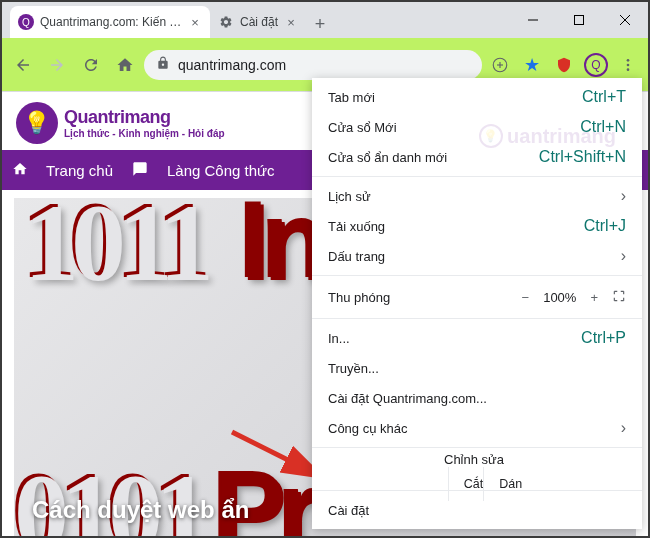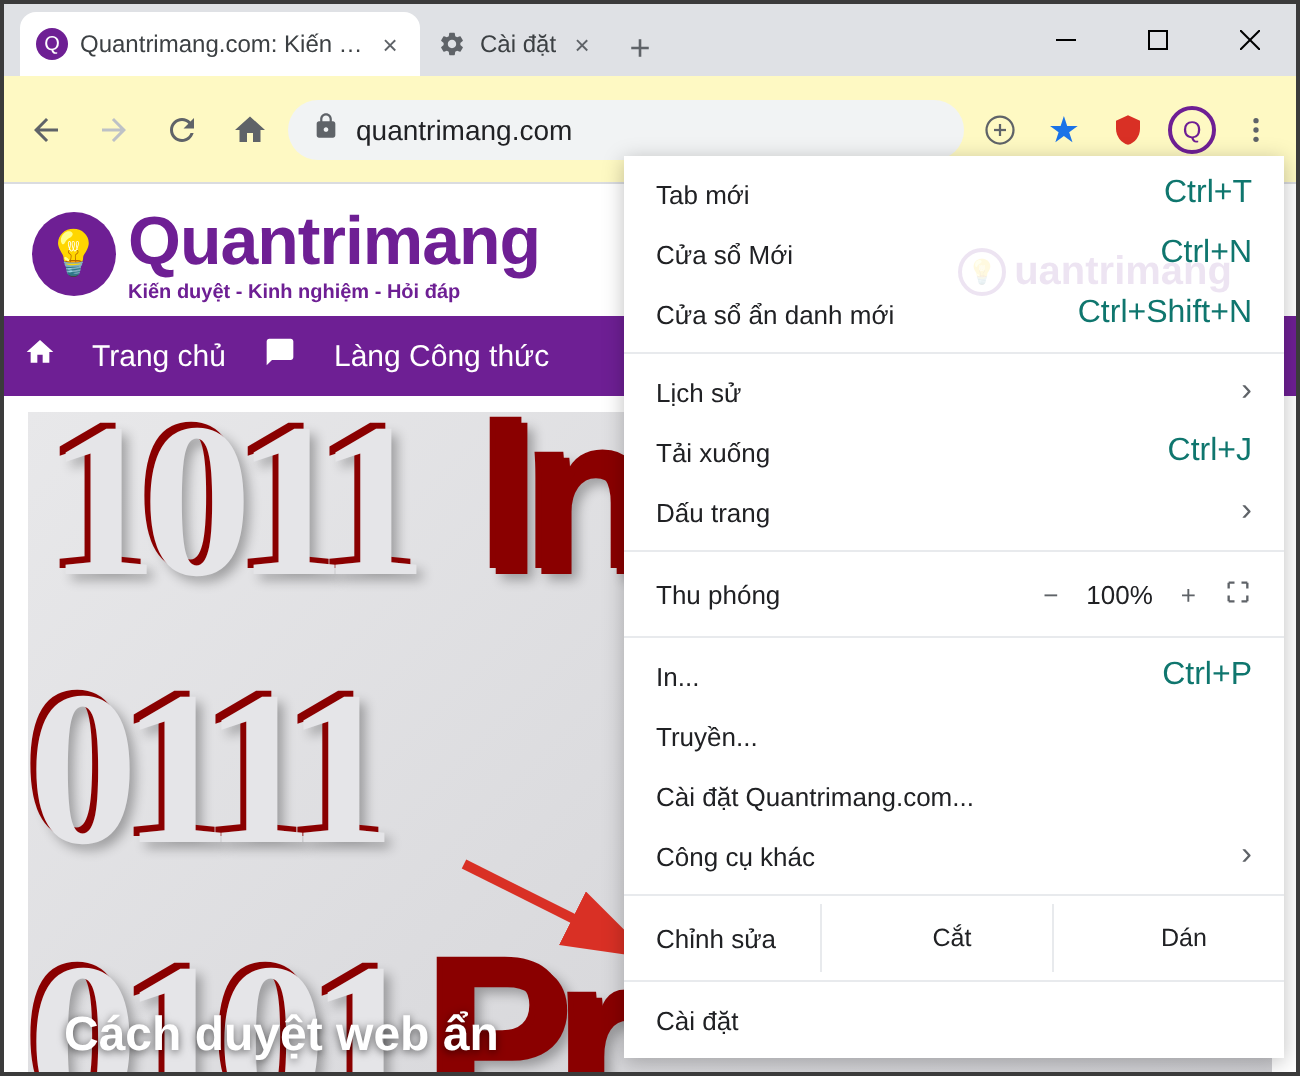--- a/index.html
+++ b/index.html
@@ -14,38 +14,38 @@
   .tab .favicon.qtm { background: #6e1f94; color: #fff; font-size: 10px; }
   .tab .favicon.settings { color: #5f6368; }
   .tab .title { white-space: nowrap; overflow: hidden; text-overflow: ellipsis; flex: 1; }
   .tab .close { width: 14px; height: 14px; display: flex; align-items: center; justify-content: center; font-size: 13px; color: #5f6368; }
   .newtab { width: 28px; height: 28px; display: flex; align-items: center; justify-content: center; color: #5f6368; font-size: 18px; }
   .window-controls { display: flex; height: 36px; }
   .win-btn { width: 46px; display: flex; align-items: center; justify-content: center; color: #000; }
   .win-btn svg { stroke: #000; stroke-width: 1; fill: none; }
   
   
-  .toolbar { height: 54px; background: #fef9c3; display: flex; align-items: center; padding: 0 6px; gap: 4px; border-bottom: 1px solid #dadce0; }
+  .toolbar { height: 54px; background: #bef264; display: flex; align-items: center; padding: 0 6px; gap: 4px; border-bottom: 1px solid #dadce0; }
   .nav-btn { width: 30px; height: 30px; display: flex; align-items: center; justify-content: center; color: #5f6368; border-radius: 50%; }
   .nav-btn.disabled { color: #bdc1c6; }
   .addressbar { flex: 1; height: 30px; background: #f1f3f4; border-radius: 15px; display: flex; align-items: center; padding: 0 12px; gap: 8px; font-size: 14px; color: #202124; }
   .lock-icon { color: #5f6368; }
   .ext-icon { width: 28px; height: 28px; display: flex; align-items: center; justify-content: center; }
   .star { color: #1a73e8; font-size: 18px; }
   .shield { color: #d93025; }
   .avatar { width: 24px; height: 24px; border: 2px solid #6e1f94; border-radius: 50%; display: flex; align-items: center; justify-content: center; color: #6e1f94; font-size: 12px; }
   .menu-dots { color: #5f6368; }
   
   
   .page { position: relative; height: calc(538px - 36px - 38px - 4px); overflow: hidden; }
   .site-header { padding: 10px 14px 6px; display: flex; align-items: center; gap: 8px; }
   .logo { display: flex; align-items: center; gap: 6px; }
   .logo-bulb { width: 42px; height: 42px; border-radius: 50%; background: #6e1f94; display: flex; align-items: center; justify-content: center; color: #fff; font-size: 22px; }
   .logo-text { display: flex; flex-direction: column; }
-  .logo-name { font-size: 34px; font-weight: 700; color: #6e1f94; letter-spacing: -0.5px; }
+  .logo-name { font-size: 18px; font-weight: 700; color: #6e1f94; letter-spacing: -0.5px; }
   .logo-tagline { font-size: 10px; color: #6e1f94; font-weight: 600; }
   .site-nav { background: #6e1f94; height: 40px; display: flex; align-items: center; padding: 0 10px; gap: 18px; }
   .nav-item { color: #fff; font-size: 15px; font-weight: 400; display: flex; align-items: center; gap: 18px; }
   .hero { position: relative; margin: 8px 12px 0; height: 340px; background: linear-gradient(135deg, #e8e8ea, #cfcfd3); overflow: hidden; }
   .hero-digits { position: absolute; inset: 0; }
   .digit-row { position: absolute; font-size: 110px; font-weight: 700; font-family: Georgia, serif; letter-spacing: -8px; white-space: nowrap; }
   .digit-row.r1 { top: -20px; left: 10px; color: #e5e5e8; text-shadow: -3px -3px 0 #8a0000, 3px 3px 6px rgba(0,0,0,0.3); }
   .digit-row.r1 .red { color: #8a0000; }
   .digit-row.r2 { top: 115px; left: 0px; color: #e5e5e8; text-shadow: -3px -3px 0 #8a0000, 3px 3px 6px rgba(0,0,0,0.3); }
   .digit-row.r3 { top: 250px; left: 0px; color: #e5e5e8; text-shadow: -3px -3px 0 #8a0000, 3px 3px 6px rgba(0,0,0,0.3); }
@@ -60,21 +60,21 @@
   .dropdown { position: absolute; top: 76px; right: 6px; width: 330px; background: #fff; box-shadow: 0 2px 10px rgba(0,0,0,0.25); font-size: 13px; color: #202124; padding: 4px 0; z-index: 100; }
   .dd-item { height: 30px; display: flex; align-items: center; padding: 0 16px; justify-content: space-between; }
   .dd-item.sub::after { content: "›"; color: #5f6368; font-size: 16px; }
   .dd-shortcut { color: #0f766e; font-size: 16px; }
   .dd-sep { height: 1px; background: #e8eaed; margin: 4px 0; }
   .dd-zoom { height: 34px; display: flex; align-items: center; padding: 0 16px; }
   .dd-zoom .label { flex: 1; }
   .dd-zoom .zoom-controls { display: flex; align-items: center; gap: 14px; color: #5f6368; }
   .zoom-val { color: #202124; }
   .fullscreen-icon { width: 14px; height: 14px; }
-  .dd-edit { display: flex; align-items: center; height: 34px; padding: 0 0 0 16px; }
+  .dd-edit { display: flex; align-items: center; height: 34px; padding: 0 0 0 16px; flex-direction: column; }
   .dd-edit .label { width: 82px; }
   .dd-edit .edit-btns { display: flex; flex: 1; }
   .dd-edit .edit-btn { flex: 1; text-align: center; height: 34px; line-height: 34px; border-left: 1px solid #e8eaed; font-size: 12.5px; padding-left: 15px; }
   .highlight-box { position: absolute; border: 2px solid #d93025; pointer-events: none; }
   .arrow { position: absolute; pointer-events: none; }
   .arrow svg { overflow: visible; }
 </style>
 </head>
 <body>
 
@@ -167,42 +167,41 @@
       </svg>
     </div>
 </div>
 
 <div class="page">
   <div class="site-header">
     <div class="logo">
       <div class="logo-bulb">💡</div>
       <div class="logo-text">
         <div class="logo-name">Quantrimang</div>
-        <div class="logo-tagline">Kiến duyệt - Kinh nghiệm - Hỏi đáp</div>
+        <div class="logo-tagline">Lịch thức - Kinh nghiệm - Hỏi đáp</div>
       </div>
     </div>
   </div>
   <div class="site-nav">
     <div class="nav-item">
       <span><svg width="16" height="16" viewBox="0 0 24 24">
             <path fill="#fff" d="M10 20v-6h4v6h5v-8h3L12 3 2 12h3v8z"></path>
           </svg></span>
       <span>Trang chủ</span>
     </div>
     <div class="nav-item">
       <span><svg width="18" height="16" viewBox="0 0 24 24">
             <path fill="#fff" d="M20 2H4c-1.1 0-2 .9-2 2v18l4-4h14c1.1 0 2-.9 2-2V4c0-1.1-.9-2-2-2z"></path>
           </svg></span>
       <span>Làng Công thức</span>
     </div>
   </div>
   <div class="hero">
     <div class="hero-digits">
       <div class="digit-row r1">1011<span class="red"> In</span></div>
-      <div class="digit-row r2">0111</div>
       <div class="digit-row r3">0101<span class="red">Pr</span></div>
     </div>
     <div class="hero-caption">Cách duyệt web ẩn</div>
   </div>
 </div>
 
 <div class="dropdown">
   <div class="watermark">
     <span class="bulb">💡</span>
       <span>uantrimang</span>

